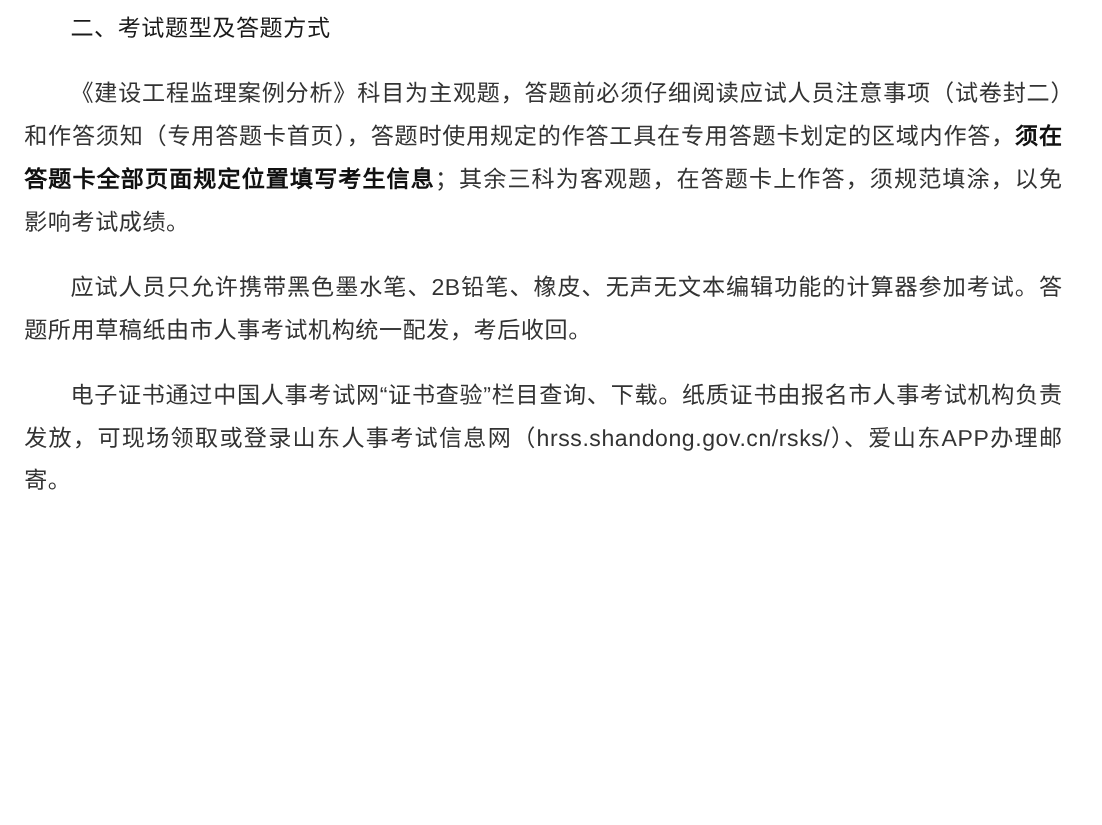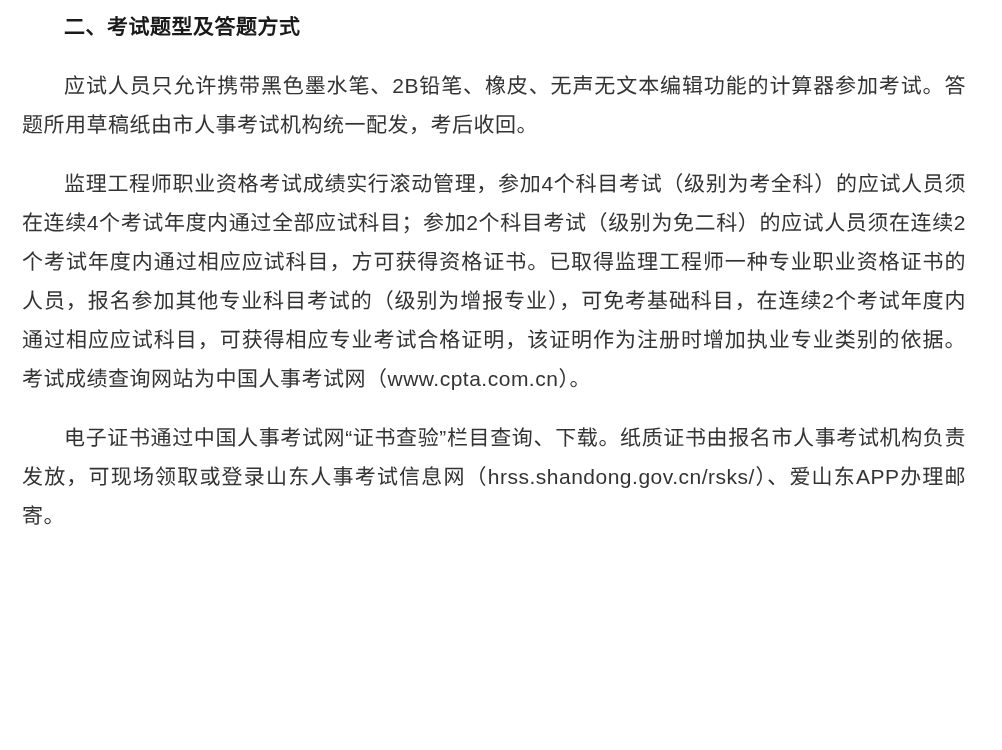--- a/index.html
+++ b/index.html
@@ -20,21 +20,21 @@
     color: #333333;
     font-size: 21px;
     line-height: 39px;
     text-align: justify;
     letter-spacing: 0.5px;
   }
   .doc h2 {
     margin: 17px 0 0 0;
     padding: 0;
     font-size: 21px;
-    font-weight: 700;
+    font-weight: 400;
     color: #1a1a1a;
     text-indent: 2em;
     line-height: 39px;
   }
   .doc h2.first {
     margin-top: 4px;
   }
   .doc p {
     margin: 20px 0 0 0;
     padding: 0;
@@ -45,21 +45,21 @@
     color: #111111;
   }
 </style>
 </head>
 <body>
 
 <main class="doc">
 
   <h2 class="first">二、考试题型及答题方式</h2>
 
+  <p><span>《建设工程监理案例分析》科目为主观题，答题前必须仔细阅读应试人员注意事项（试卷封二）和作答须知（专用答题卡首页），答题时使用规定的作答工具在专用答题卡划定的区域内作答，</span><strong>须在答题卡全部页面规定位置填写考生信息</strong><span>；其余三科为客观题，在答题卡上作答，须规范填涂，以免影响考试成绩。</span></p>
 
   <p>应试人员只允许携带黑色墨水笔、2B铅笔、橡皮、无声无文本编辑功能的计算器参加考试。答题所用草稿纸由市人事考试机构统一配发，考后收回。</p>
 
 
-  <p>监理工程师职业资格考试成绩实行滚动管理，参加4个科目考试（级别为考全科）的应试人员须在连续4个考试年度内通过全部应试科目；参加2个科目考试（级别为免二科）的应试人员须在连续2个考试年度内通过相应应试科目，方可获得资格证书。已取得监理工程师一种专业职业资格证书的人员，报名参加其他专业科目考试的（级别为增报专业），可免考基础科目，在连续2个考试年度内通过相应应试科目，可获得相应专业考试合格证明，该证明作为注册时增加执业专业类别的依据。考试成绩查询网站为中国人事考试网（www.cpta.com.cn）。</p>
 
   <p>电子证书通过中国人事考试网“证书查验”栏目查询、下载。纸质证书由报名市人事考试机构负责发放，可现场领取或登录山东人事考试信息网（hrss.shandong.gov.cn/rsks/）、爱山东APP办理邮寄。</p>
 
 </main>
 
 </body></html>

